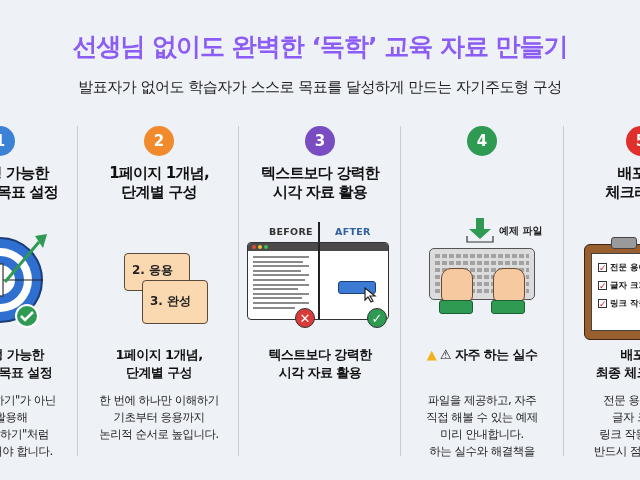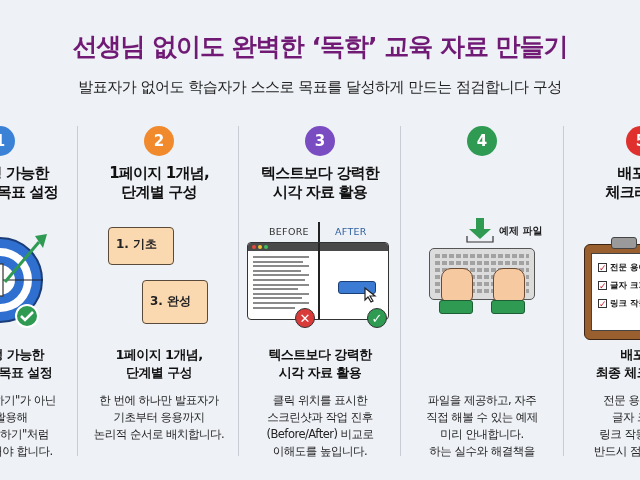--- a/index.html
+++ b/index.html
@@ -6,21 +6,21 @@
   html, body { width: 640px; height: 480px; overflow: hidden; }
   body {
     background: #eef1f6;
     font-family: "DejaVu Sans", "Liberation Sans", sans-serif;
     color: #1c1c1c;
     position: relative;
   }
   .title {
     position: absolute; left: 0; top: 30px; width: 640px;
     text-align: center; font-size: 25px; font-weight: bold; letter-spacing: -1px;
-    color: #701a75;
+    color: #8b5cf6;
   }
   .subtitle {
     position: absolute; left: 0; top: 78px; width: 640px;
     text-align: center; font-size: 15px; color: #222; letter-spacing: -0.5px;
   }
   .col {
     position: absolute; top: 120px; width: 162px; height: 360px;
     text-align: center;
   }
   .divider {
@@ -46,21 +46,21 @@
   .desc span { display: block; }
   .illus { position: absolute; left: 0; top: 100px; width: 100%; height: 120px; }
 
   
   .card {
     position: absolute; width: 66px; height: 38px;
     background: #fbd9b0; border: 1.5px solid #5a4a3a; border-radius: 4px;
     font-size: 12px; font-weight: bold; text-align: left; padding: 8px 0 0 7px; color: #222;
   }
   
-  .win-label { position: absolute; top: 6px; font-size: 9.5px; font-weight: normal; letter-spacing: 0.3px; }
+  .win-label { position: absolute; top: 6px; font-size: 9.5px; font-weight: bold; letter-spacing: 0.3px; }
   .win {
     position: absolute; left: 8px; top: 22px; width: 142px; height: 78px;
     background: #fff; border: 1.5px solid #333; border-radius: 4px; overflow: hidden;
   }
   .win-bar { height: 8px; background: #4a4a4a; position: relative; }
   .dot { position: absolute; top: 2px; width: 4px; height: 4px; border-radius: 50%; }
   .lines { position: absolute; left: 5px; top: 13px; width: 56px; }
   .lines div { height: 2px; background: #8a8a8a; margin-bottom: 2.6px; }
   .win-split { position: absolute; left: 70px; top: 0; width: 1.5px; height: 100%; background: #222; }
   .btn-blue { position: absolute; left: 90px; top: 38px; width: 38px; height: 13px; background: #3b7bd4; border: 1.5px solid #1c3f75; border-radius: 3px; }
@@ -78,21 +78,21 @@
   .clip { position: absolute; left: 54px; top: 24px; width: 80px; height: 96px; background: #9a5f2e; border: 1.5px solid #3b2412; border-radius: 6px; }
   .paper { position: absolute; left: 6px; top: 8px; right: 6px; bottom: 8px; background: #fff; border: 1px solid #444; }
   .clip-top { position: absolute; left: 26px; top: -8px; width: 26px; height: 12px; background: #9a9a9a; border: 1.5px solid #444; border-radius: 3px; }
   .chk { position: absolute; left: 6px; font-size: 8.5px; font-weight: bold; }
   .chk i { display: inline-block; width: 9px; height: 9px; border: 1px solid #333; margin-right: 3px; color: #d0242f; font-style: normal; font-size: 9px; line-height: 8px; text-align: center; vertical-align: middle; }
 </style>
 </head>
 <body>
 
 <div class="title">선생님 없이도 완벽한 ‘독학’ 교육 자료 만들기</div>
-<div class="subtitle">발표자가 없어도 학습자가 스스로 목표를 달성하게 만드는 점검합니다 구성</div>
+<div class="subtitle">발표자가 없어도 학습자가 스스로 목표를 달성하게 만드는 자기주도형 구성</div>
 
 <div class="divider" style="left:77px"></div>
 <div class="divider" style="left:238px"></div>
 <div class="divider" style="left:400px"></div>
 <div class="divider" style="left:563px"></div>
 
 <div class="col" style="left:-77px; width:154px;">
   <div class="badge" style="background:#3b82d6">1</div>
   <div class="head">
     <div style="padding-left:22px">측정 가능한</div>
@@ -126,31 +126,31 @@
   </div>
 </div>
 
 <div class="col" style="left:78px;">
   <div class="badge" style="background:#f08a2c">2</div>
   <div class="head">
     <div>1페이지 1개념,</div>
     <div>단계별 구성</div>
   </div>
   <div class="illus">
-    <div class="card" style="left:30px; top:7px;">1. 기초</div>
+    <div class="card" style="left:46px; top:33px;">2. 응용</div>
     <div class="card" style="left:64px; top:60px; height:44px; padding-top:12px;">3. 완성</div>
   </div>
   <div class="subhead">
     <div>1페이지 1개념,</div>
     <div>단계별 구성</div>
   </div>
   <div class="desc">
-    <span>한 번에 하나만 발표자가</span>
+    <span>한 번에 하나만 이해하기</span>
     <span>기초부터 응용까지</span>
-    <span>논리적 순서로 배치합니다.</span>
+    <span>논리적 순서로 높입니다.</span>
   </div>
 </div>
 
 <div class="col" style="left:239px;">
   <div class="badge" style="background:#7a4cc2">3</div>
   <div class="head">
     <div>텍스트보다 강력한</div>
     <div>시각 자료 활용</div>
   </div>
   <div class="illus">
@@ -183,46 +183,41 @@
         <path d="M1 1 L1 13 L4 10 L7 15 L9 14 L6 9 L11 9 Z" fill="#fff" stroke="#222" stroke-width="1.2"></path>
       </svg>
     </div>
     <div class="circ" style="left:56px; top:88px; background:#d93a3a;">✕</div>
     <div class="circ" style="left:128px; top:88px; background:#2e9a52;">✓</div>
   </div>
   <div class="subhead">
     <div>텍스트보다 강력한</div>
     <div>시각 자료 활용</div>
   </div>
-  <div class="desc">
-    <span>클릭 위치를 표시한</span>
-    <span>스크린샷과 작업 진후</span>
-    <span>(Before/After) 비교로</span>
-    <span>이해도를 높입니다.</span>
-  </div>
 </div>
 
 <div class="col" style="left:401px;">
   <div class="badge" style="background:#2e9a52">4</div>
   <div class="illus">
     <svg width="30" height="26" viewBox="0 0 30 26" style="position:absolute; left:64px; top:-2px;">
       <rect x="11" y="0" width="8" height="12" fill="#2e9a52"></rect>
       <polygon points="4,11 26,11 15,21" fill="#2e9a52"></polygon>
       <path d="M2 18 L2 24 L28 24 L28 18" stroke="#333" stroke-width="1.2" fill="none"></path>
     </svg>
     <div style="position:absolute; left:98px; top:4px; font-size:10px; font-weight:bold;">예제 파일</div>
     <div class="kb">
         <div class="keys"></div>
       </div>
     <div class="hand" style="left:40px;"></div>
     <div class="hand" style="left:92px;"></div>
     <div class="cuff" style="left:38px;"></div>
     <div class="cuff" style="left:90px;"></div>
   </div>
   <div class="subhead">
+    <div><span style="color:#f2b21c">▲</span> <span>⚠ 자주 하는 실수</span></div>
   </div>
   <div class="desc">
     <span>파일을 제공하고, 자주</span>
     <span>직접 해볼 수 있는 예제</span>
     <span>미리 안내합니다.</span>
     <span>하는 실수와 해결책을</span>
   </div>
 </div>
 
 <div class="col" style="left:564px; width:154px;">

